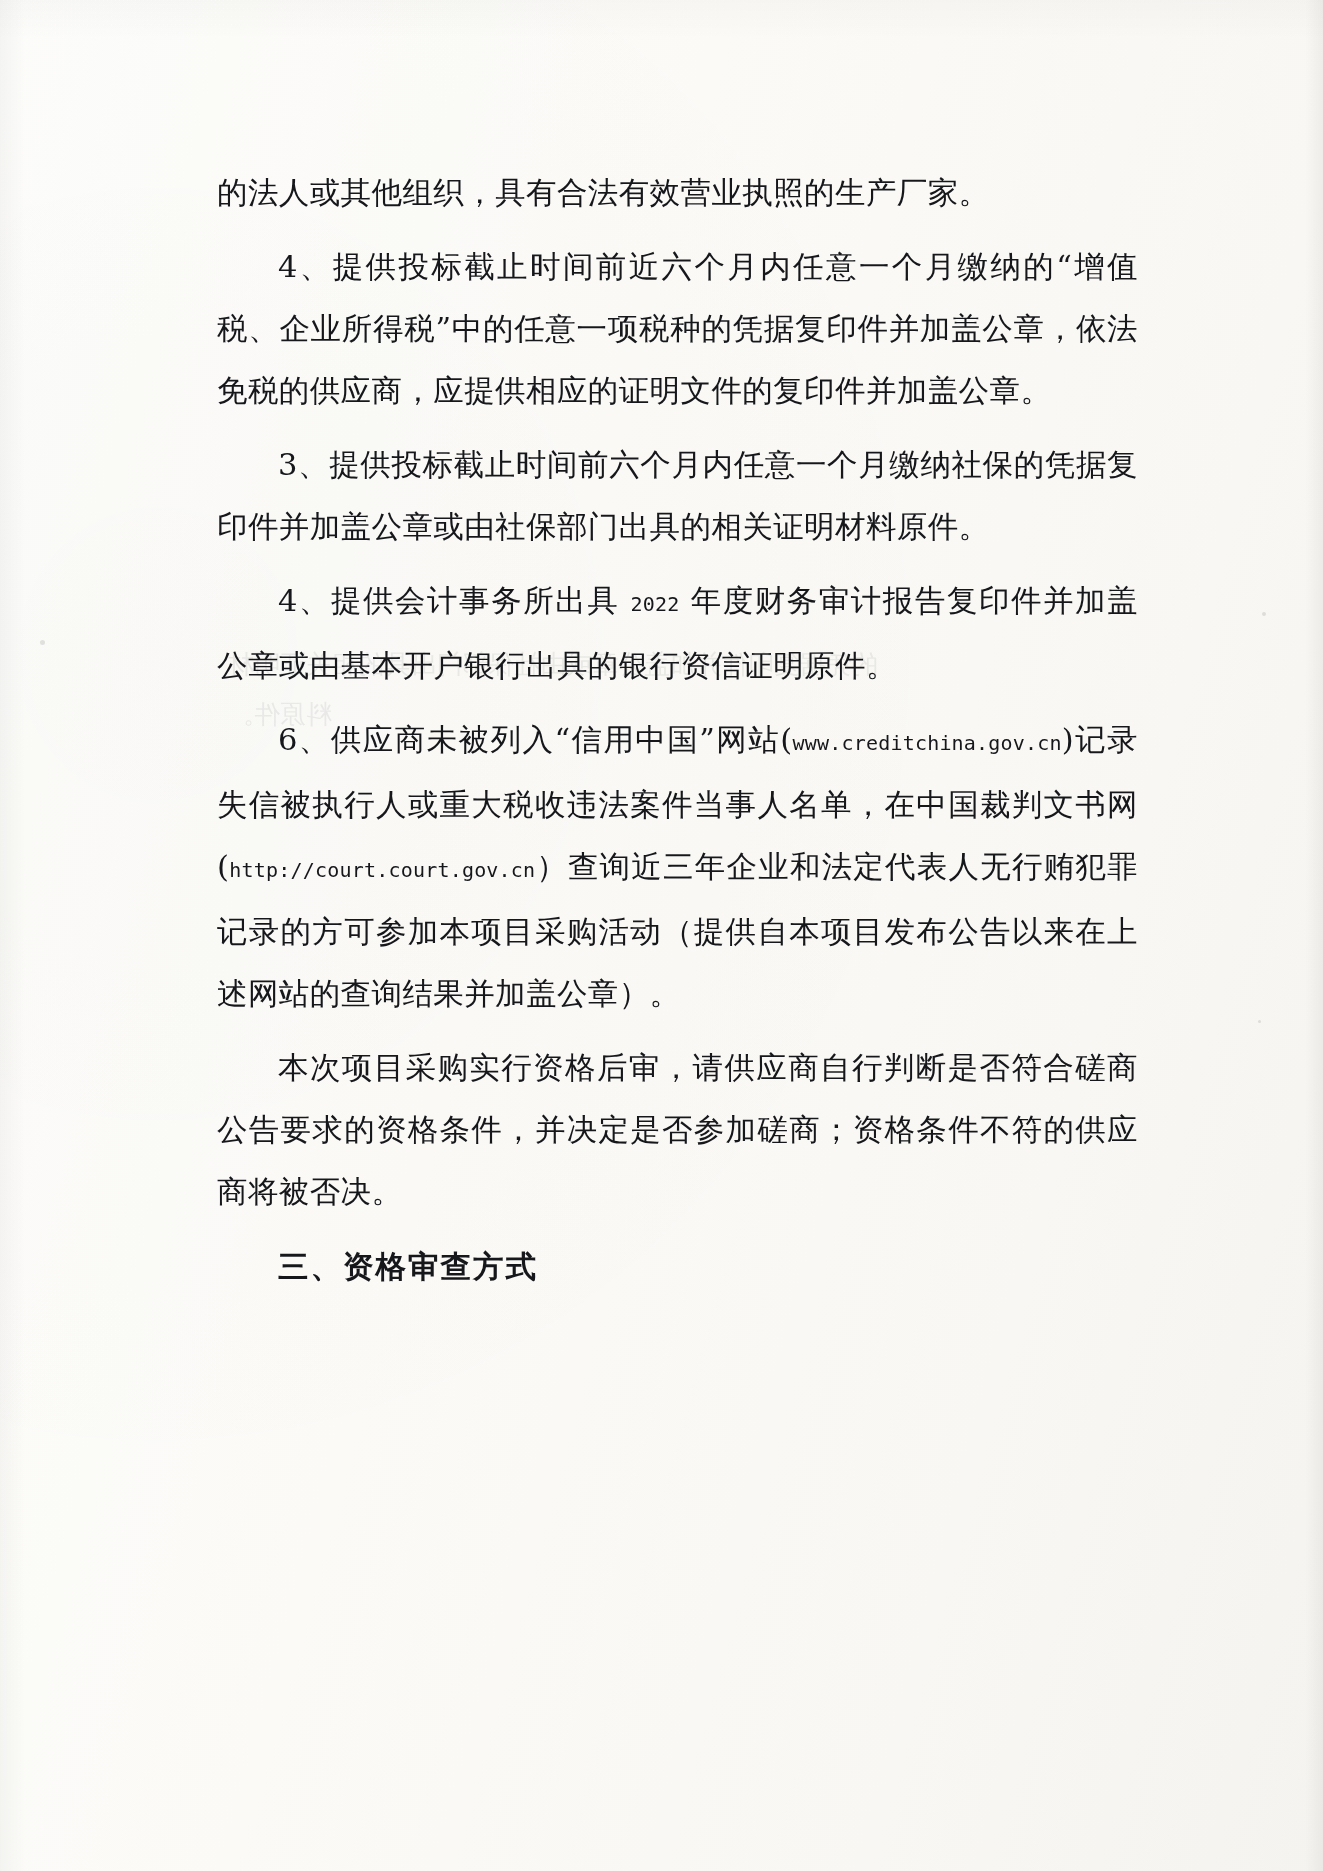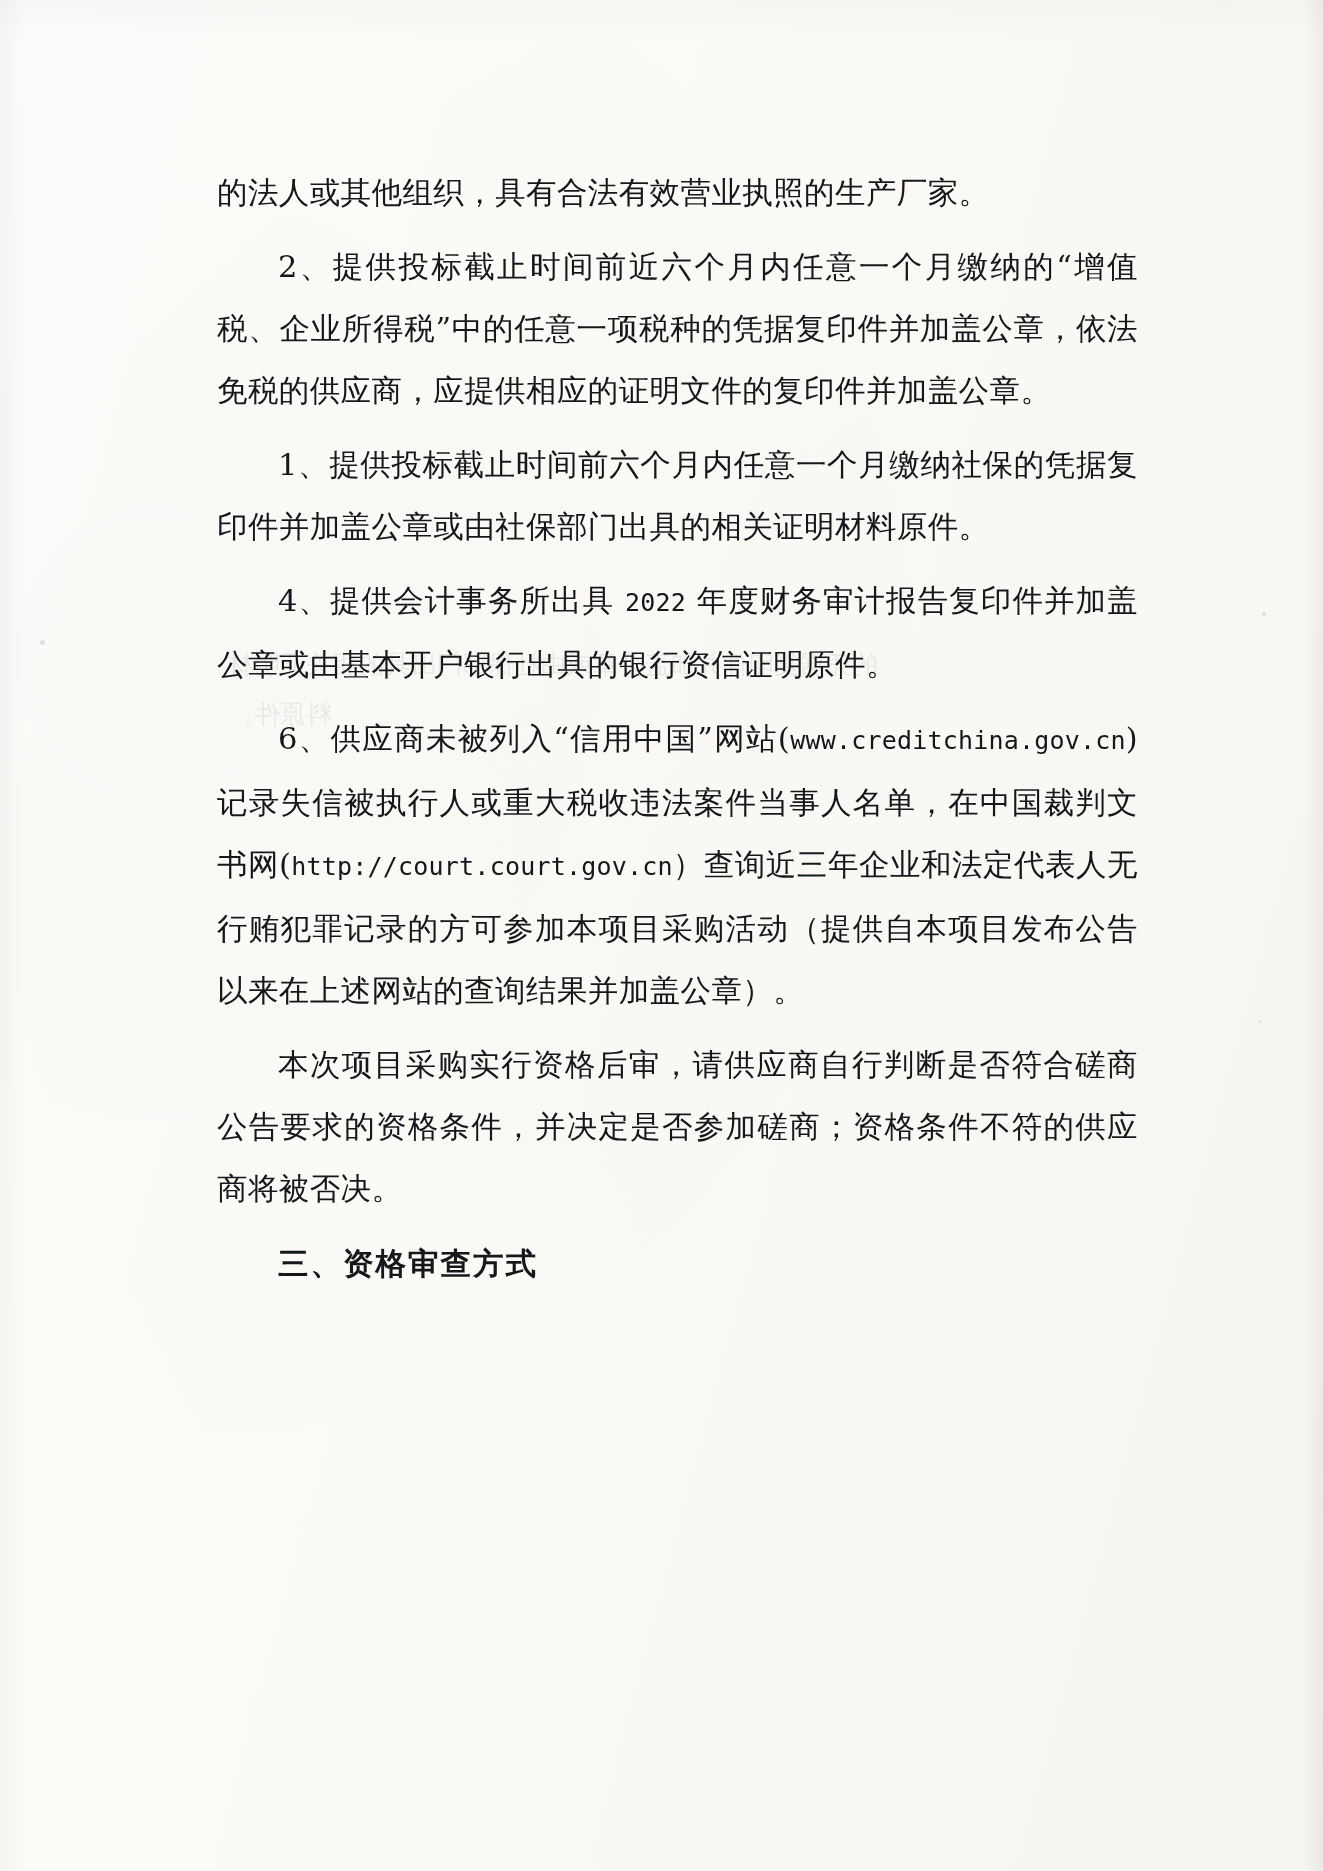--- a/index.html
+++ b/index.html
@@ -61,21 +61,21 @@
   p.para.noindent {
     text-indent: 0;
   }
   p.para.heading {
     text-indent: 2em;
     font-weight: 700;
     letter-spacing: 2px;
   }
   .latin {
     font-family: "DejaVu Sans Mono", "Liberation Mono", monospace;
-    font-size: 25px;
+    font-size: 20px;
     letter-spacing: 0.2px;
   }
   
   p.para.spread {
     text-align: justify;
     text-justify: inter-character;
   }
   .faint-mark {
     position: absolute;
     color: rgba(20, 22, 26, 0.07);
@@ -103,21 +103,21 @@
 
   <div class="faint-mark mark-a">的凭据复印件并加盖公章或由社保部门出具的相关证明材</div>
   <div class="faint-mark mark-b">料原件。</div>
 
   <div class="speck" style="left:40px; top:640px; width:5px; height:5px;"></div>
   <div class="speck" style="left:1262px; top:612px; width:4px; height:4px;"></div>
   <div class="speck" style="left:1258px; top:1020px; width:3px; height:3px;"></div>
 
   <div class="body-text">
     <p class="para noindent">的法人或其他组织，具有合法有效营业执照的生产厂家。</p>
-    <p class="para">2、提供投标截止时间前近六个月内任意一个月缴纳的“增值税、企业所得税”中的任意一项税种的凭据复印件并加盖公章，依法免税的供应商，应提供相应的证明文件的复印件并加盖公章。</p>
-    <p class="para">1、提供投标截止时间前六个月内任意一个月缴纳社保的凭据复印件并加盖公章或由社保部门出具的相关证明材料原件。</p>
+    <p class="para">4、提供投标截止时间前近六个月内任意一个月缴纳的“增值税、企业所得税”中的任意一项税种的凭据复印件并加盖公章，依法免税的供应商，应提供相应的证明文件的复印件并加盖公章。</p>
+    <p class="para">3、提供投标截止时间前六个月内任意一个月缴纳社保的凭据复印件并加盖公章或由社保部门出具的相关证明材料原件。</p>
     <p class="para">4、提供会计事务所出具 <span class="latin">2022</span> 年度财务审计报告复印件并加盖公章或由基本开户银行出具的银行资信证明原件。</p>
     <p class="para spread">6、供应商未被列入“信用中国”网站(<span class="latin">www.creditchina.gov.cn</span>)记录失信被执行人或重大税收违法案件当事人名单，在中国裁判文书网(<span class="latin">http://court.court.gov.cn</span>）查询近三年企业和法定代表人无行贿犯罪记录的方可参加本项目采购活动（提供自本项目发布公告以来在上述网站的查询结果并加盖公章）。</p>
     <p class="para">本次项目采购实行资格后审，请供应商自行判断是否符合磋商公告要求的资格条件，并决定是否参加磋商；资格条件不符的供应商将被否决。</p>
     <p class="para heading">三、资格审查方式</p>
   </div>
 
 </div>
 
 </body></html>

